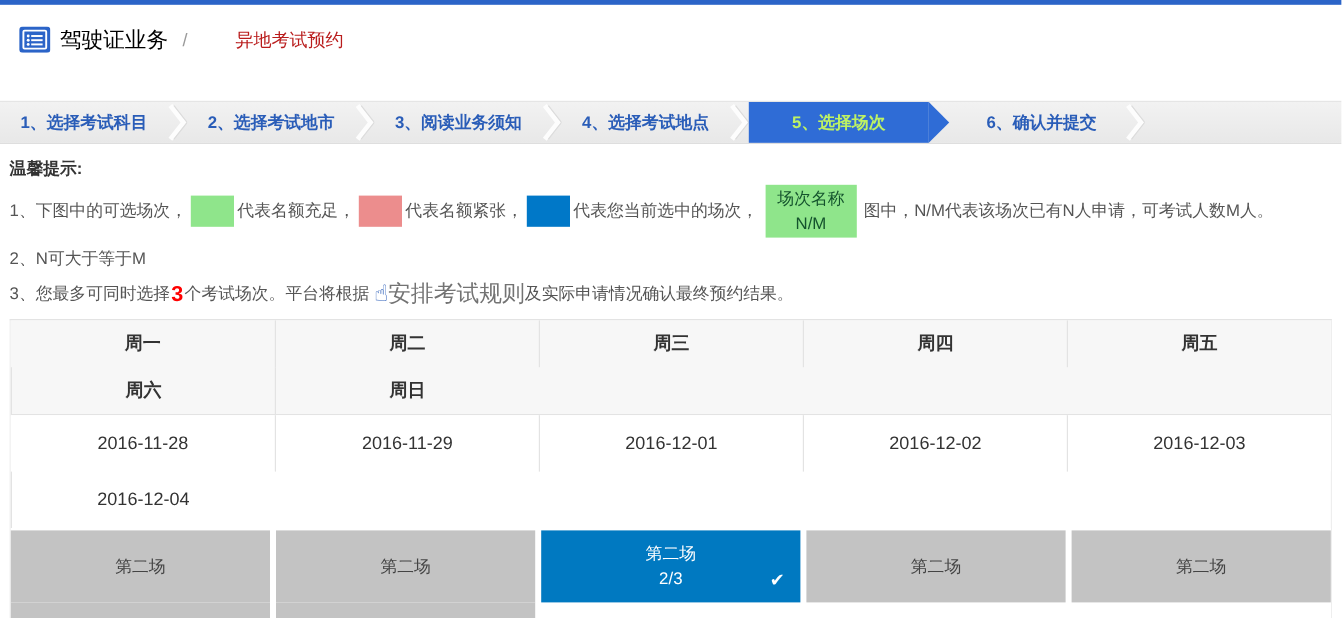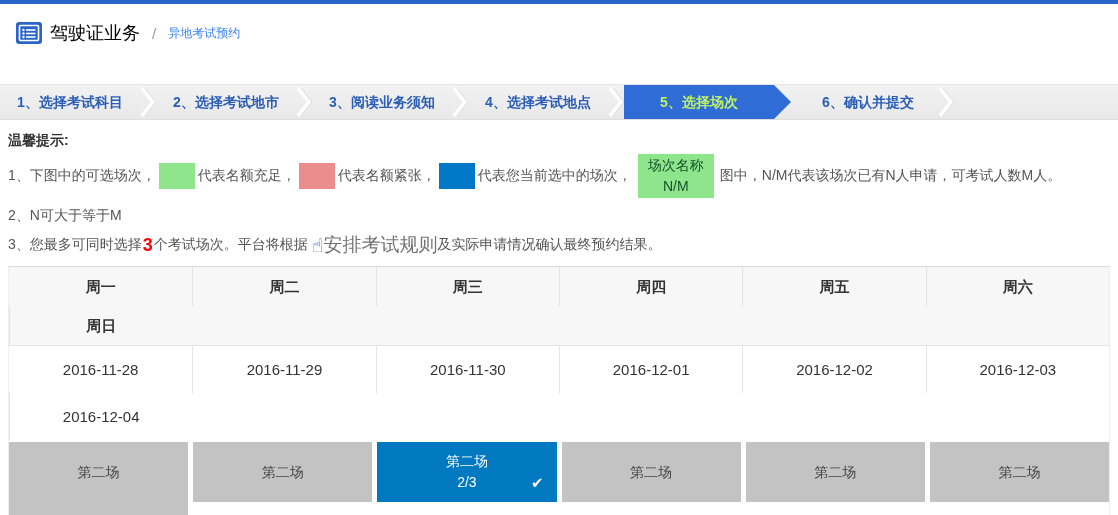--- a/index.html
+++ b/index.html
@@ -6,21 +6,21 @@
   html,body { width:1118px; height:515px; background:#fff; overflow:hidden;
     font-family:"Liberation Sans","DejaVu Sans",sans-serif; }
 
   .topline { height:4px; background:#2b64c8; }
 
   
   .crumb { display:flex; align-items:center; padding:17px 14px 13px 16px; }
   .crumb .licon { width:26px; height:22px; margin-right:8px; }
   .crumb .sec { color:#000000; font-size:18px; }
   .crumb .sep { color:#9a9a9a; font-size:15px; margin:0 12px; }
-  .crumb .page { color:#3b82f6; font-size:12px; }
+  .crumb .page { color:#b91c1c; font-size:15px;margin-left:28px; }
 
   
   .steps { margin-top:26px; height:36px; display:flex; align-items:stretch;
     background:linear-gradient(#f2f2f2,#e8e8e8); border-top:1px solid #e5e5e5; border-bottom:1px solid #dedede; }
   .step { width:140px; line-height:34px; text-align:center; font-size:14px; font-weight:bold;
     color:#2a5db8; white-space:nowrap; }
   .chev { width:16px; display:flex; align-items:center; }
   .step.active { position:relative; width:150px; background:#2f6cd6; color:#bef264; line-height:34px; z-index:1; }
   .step.active::after { content:""; position:absolute; right:-17px; top:0; width:0; height:0;
     border-top:17px solid transparent; border-bottom:17px solid transparent; border-left:17px solid #2f6cd6; }
@@ -38,21 +38,21 @@
   .badge { background:#8fe58b; color:#14532d; text-align:center; padding:1px 10px;
     line-height:21px; margin:0 6px; font-size:14px; }
   .tline2 { margin:9px 0 7px 0; }
   .tline3 { display:flex; align-items:center; }
   .maxnum { color:#f00; font-weight:bold; font-size:18px; padding:0 1px; }
   .hand { color:#2a5db8; font-size:19px; margin-left:4px; }
   .rulelink { color:#737373; font-size:19px; text-decoration:none; }
 
   
   .sched { margin:8px 8px 0 8px; border-top:1px solid #ddd; border-left:1px solid #eee; border-right:1px solid #eee; }
-  .srow { display:grid; grid-template-columns:repeat(6,1fr); }
+  .srow { display:grid; grid-template-columns:repeat(5,1fr); }
   .srow.head { background:#f7f7f7; border-bottom:1px solid #e3e3e3; }
   .srow.head .cell { height:39px; line-height:39px; font-weight:bold; color:#333; font-size:15px; }
   .srow.dates .cell { height:47px; line-height:47px; color:#333; font-size:15px; background:#fff; }
   .cell { text-align:center; border-left:1px solid #e3e3e3; }
   .cell:first-child { border-left:none; }
   .srow.sess { grid-column-gap:5px; padding:2px 0 0 0; background:#fff; border-bottom:1px solid #dcdcdc; }
   .scell { height:60px; background:#c3c3c3; color:#444; font-size:14px; text-align:center;
     line-height:60px; cursor:pointer; }
   .scell.selected { position:relative; background:#0079c1; color:#fff; line-height:normal; padding-top:9px; }
   .scell.selected .sname { display:block; line-height:20px; }
@@ -159,21 +159,20 @@
     <div class="cell">周二</div>
     <div class="cell">周三</div>
     <div class="cell">周四</div>
     <div class="cell">周五</div>
     <div class="cell">周六</div>
     <div class="cell">周日</div>
   </div>
   <div class="srow dates">
     <div class="cell">2016-11-28</div>
     <div class="cell">2016-11-29</div>
-    <div class="cell">2016-11-30</div>
     <div class="cell">2016-12-01</div>
     <div class="cell">2016-12-02</div>
     <div class="cell">2016-12-03</div>
     <div class="cell">2016-12-04</div>
   </div>
   <div class="srow sess">
     <div class="scell">第二场</div>
     <div class="scell">第二场</div>
     <div class="scell selected">
       <span class="sname">第二场</span>

